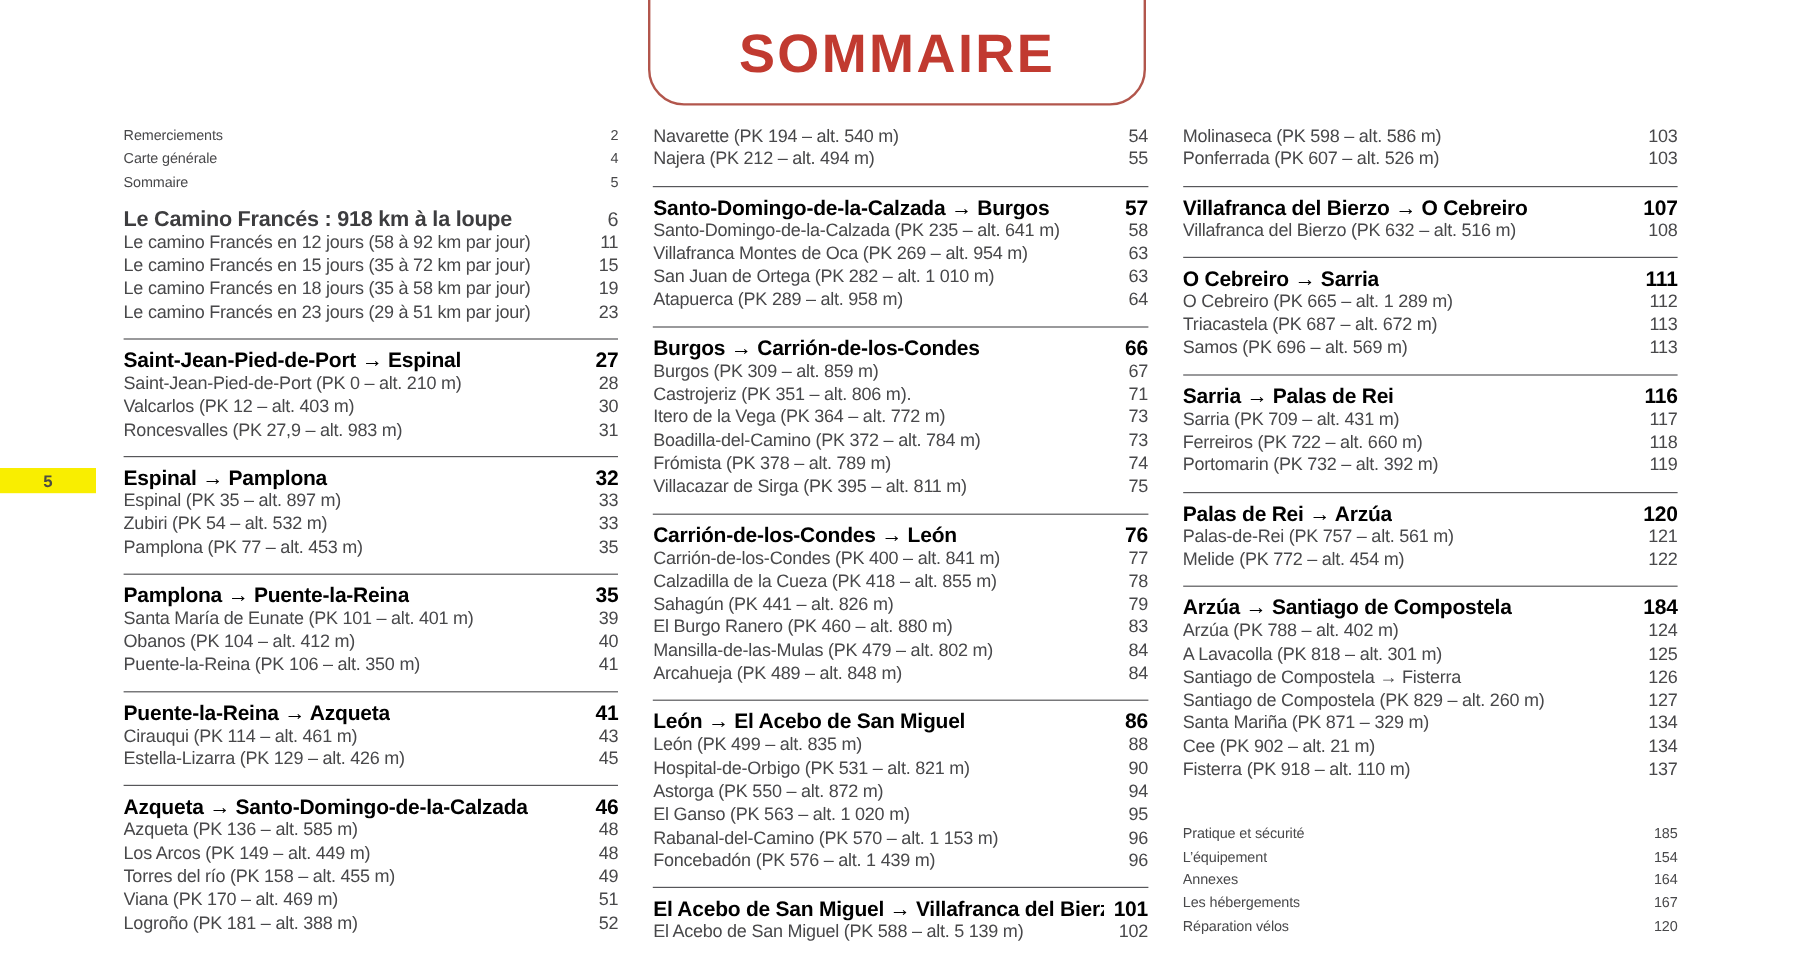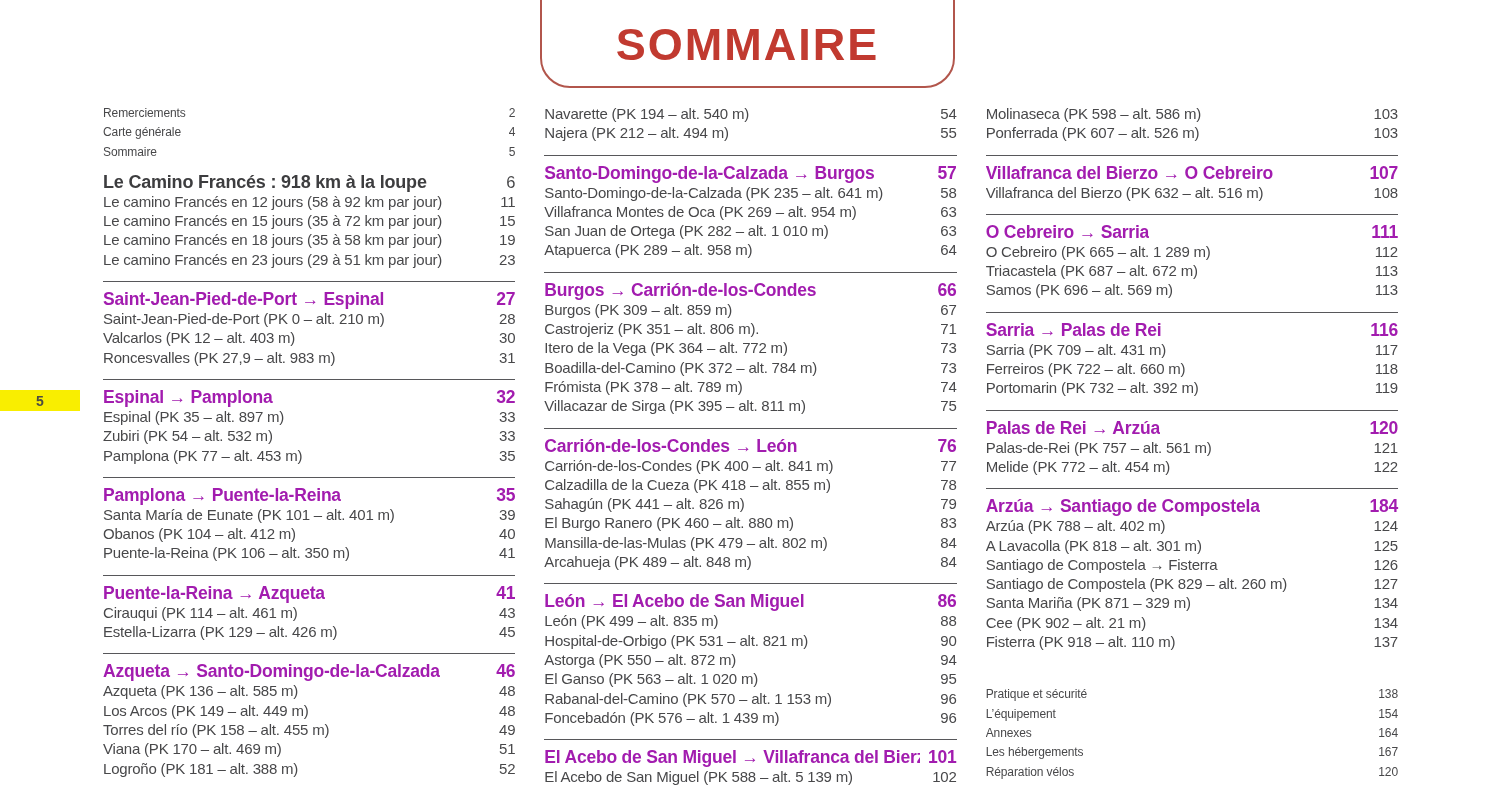--- a/index.html
+++ b/index.html
@@ -55,21 +55,21 @@
 
   
   .plain .entry { font-size:12px; letter-spacing:-0.1px; }
 
   .head {
     font-weight:bold;
     font-size:17.5px;
     line-height:20px;
     letter-spacing:-0.2px;
   }
-  .red .head, .red .head .num { color:#a21caf; }
+  .red .head, .red .head .num { color:#000000; }
 
   .dark { margin-top:10px; }
   .dark .head { color:#3d3d3f; font-size:18px; }
   .dark .head .num { color:#48484a; font-weight:normal; font-size:16.5px; }
 
   hr.rule {
     border:none;
     border-top:1px solid #57575a;
     margin:12px 0 7px 0;
   }
@@ -560,21 +560,21 @@
     <span class="label">Fisterra (PK 918 – alt. 110 m)</span>
     <span class="num">137</span>
   </div>
 </div>
   </section>
       <section class="block plain gap-top">
 
     <div class="items">
   <div class="row entry">
     <span class="label">Pratique et sécurité</span>
-    <span class="num">138</span>
+    <span class="num">185</span>
   </div>
 
   <div class="row entry">
     <span class="label">L’équipement</span>
     <span class="num">154</span>
   </div>
 
   <div class="row entry">
     <span class="label">Annexes</span>
     <span class="num">164</span>

